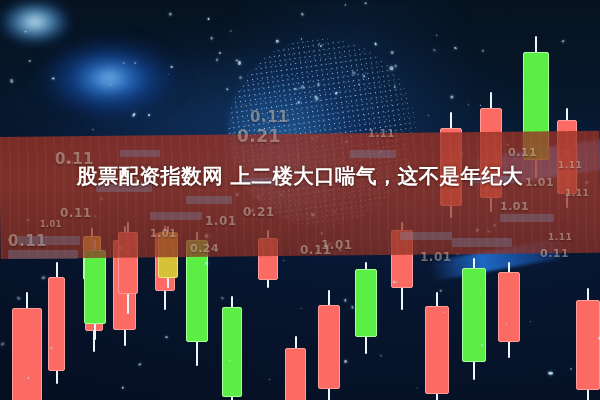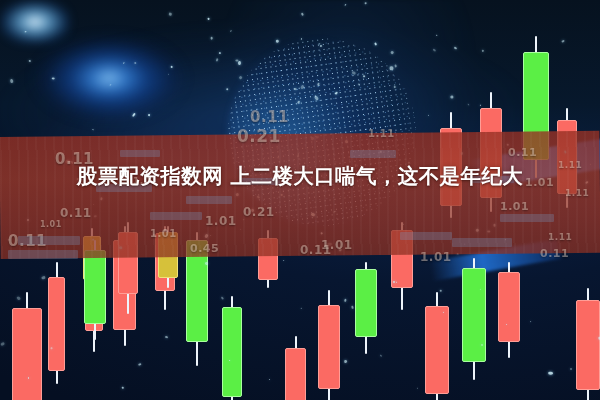--- a/index.html
+++ b/index.html
@@ -432,21 +432,21 @@
       <div class="ghost-num" style="left: 55px; top: 150px; font-size: 15px;">0.11</div>
       <div class="ghost-num" style="left: 133px; top: 176px; font-size: 9px;">1.01</div>
       <div class="ghost-num" style="left: 60px; top: 206px; font-size: 12px;">0.11</div>
       <div class="ghost-num" style="left: 40px; top: 220px; font-size: 8px;">1.01</div>
       <div class="ghost-num" style="left: 8px; top: 232px; font-size: 15px;">0.11</div>
       <div class="ghost-num" style="left: 150px; top: 228px; font-size: 10px;">1.01</div>
       <div class="ghost-num" style="left: 205px; top: 214px; font-size: 12px;">1.01</div>
       <div class="ghost-num" style="left: 237px; top: 126px; font-size: 17px;">0.21</div>
       <div class="ghost-num" style="left: 250px; top: 108px; font-size: 15px;">0.11</div>
       <div class="ghost-num" style="left: 243px; top: 205px; font-size: 12px;">0.21</div>
-      <div class="ghost-num" style="left: 190px; top: 242px; font-size: 11px;">0.45</div>
+      <div class="ghost-num" style="left: 190px; top: 242px; font-size: 11px;">0.24</div>
       <div class="ghost-num" style="left: 321px; top: 238px; font-size: 12px;">1.01</div>
       <div class="ghost-num" style="left: 368px; top: 128px; font-size: 10px;">1.11</div>
       <div class="ghost-num" style="left: 508px; top: 146px; font-size: 11px;">0.11</div>
       <div class="ghost-num" style="left: 558px; top: 160px; font-size: 9px;">1.11</div>
       <div class="ghost-num" style="left: 525px; top: 176px; font-size: 11px;">1.01</div>
       <div class="ghost-num" style="left: 565px; top: 188px; font-size: 9px;">1.11</div>
       <div class="ghost-num" style="left: 500px; top: 200px; font-size: 11px;">1.01</div>
       <div class="ghost-num" style="left: 420px; top: 250px; font-size: 12px;">1.01</div>
       <div class="ghost-num" style="left: 300px; top: 243px; font-size: 12px;">0.11</div>
       <div class="ghost-num" style="left: 548px; top: 232px; font-size: 9px;">1.11</div>

